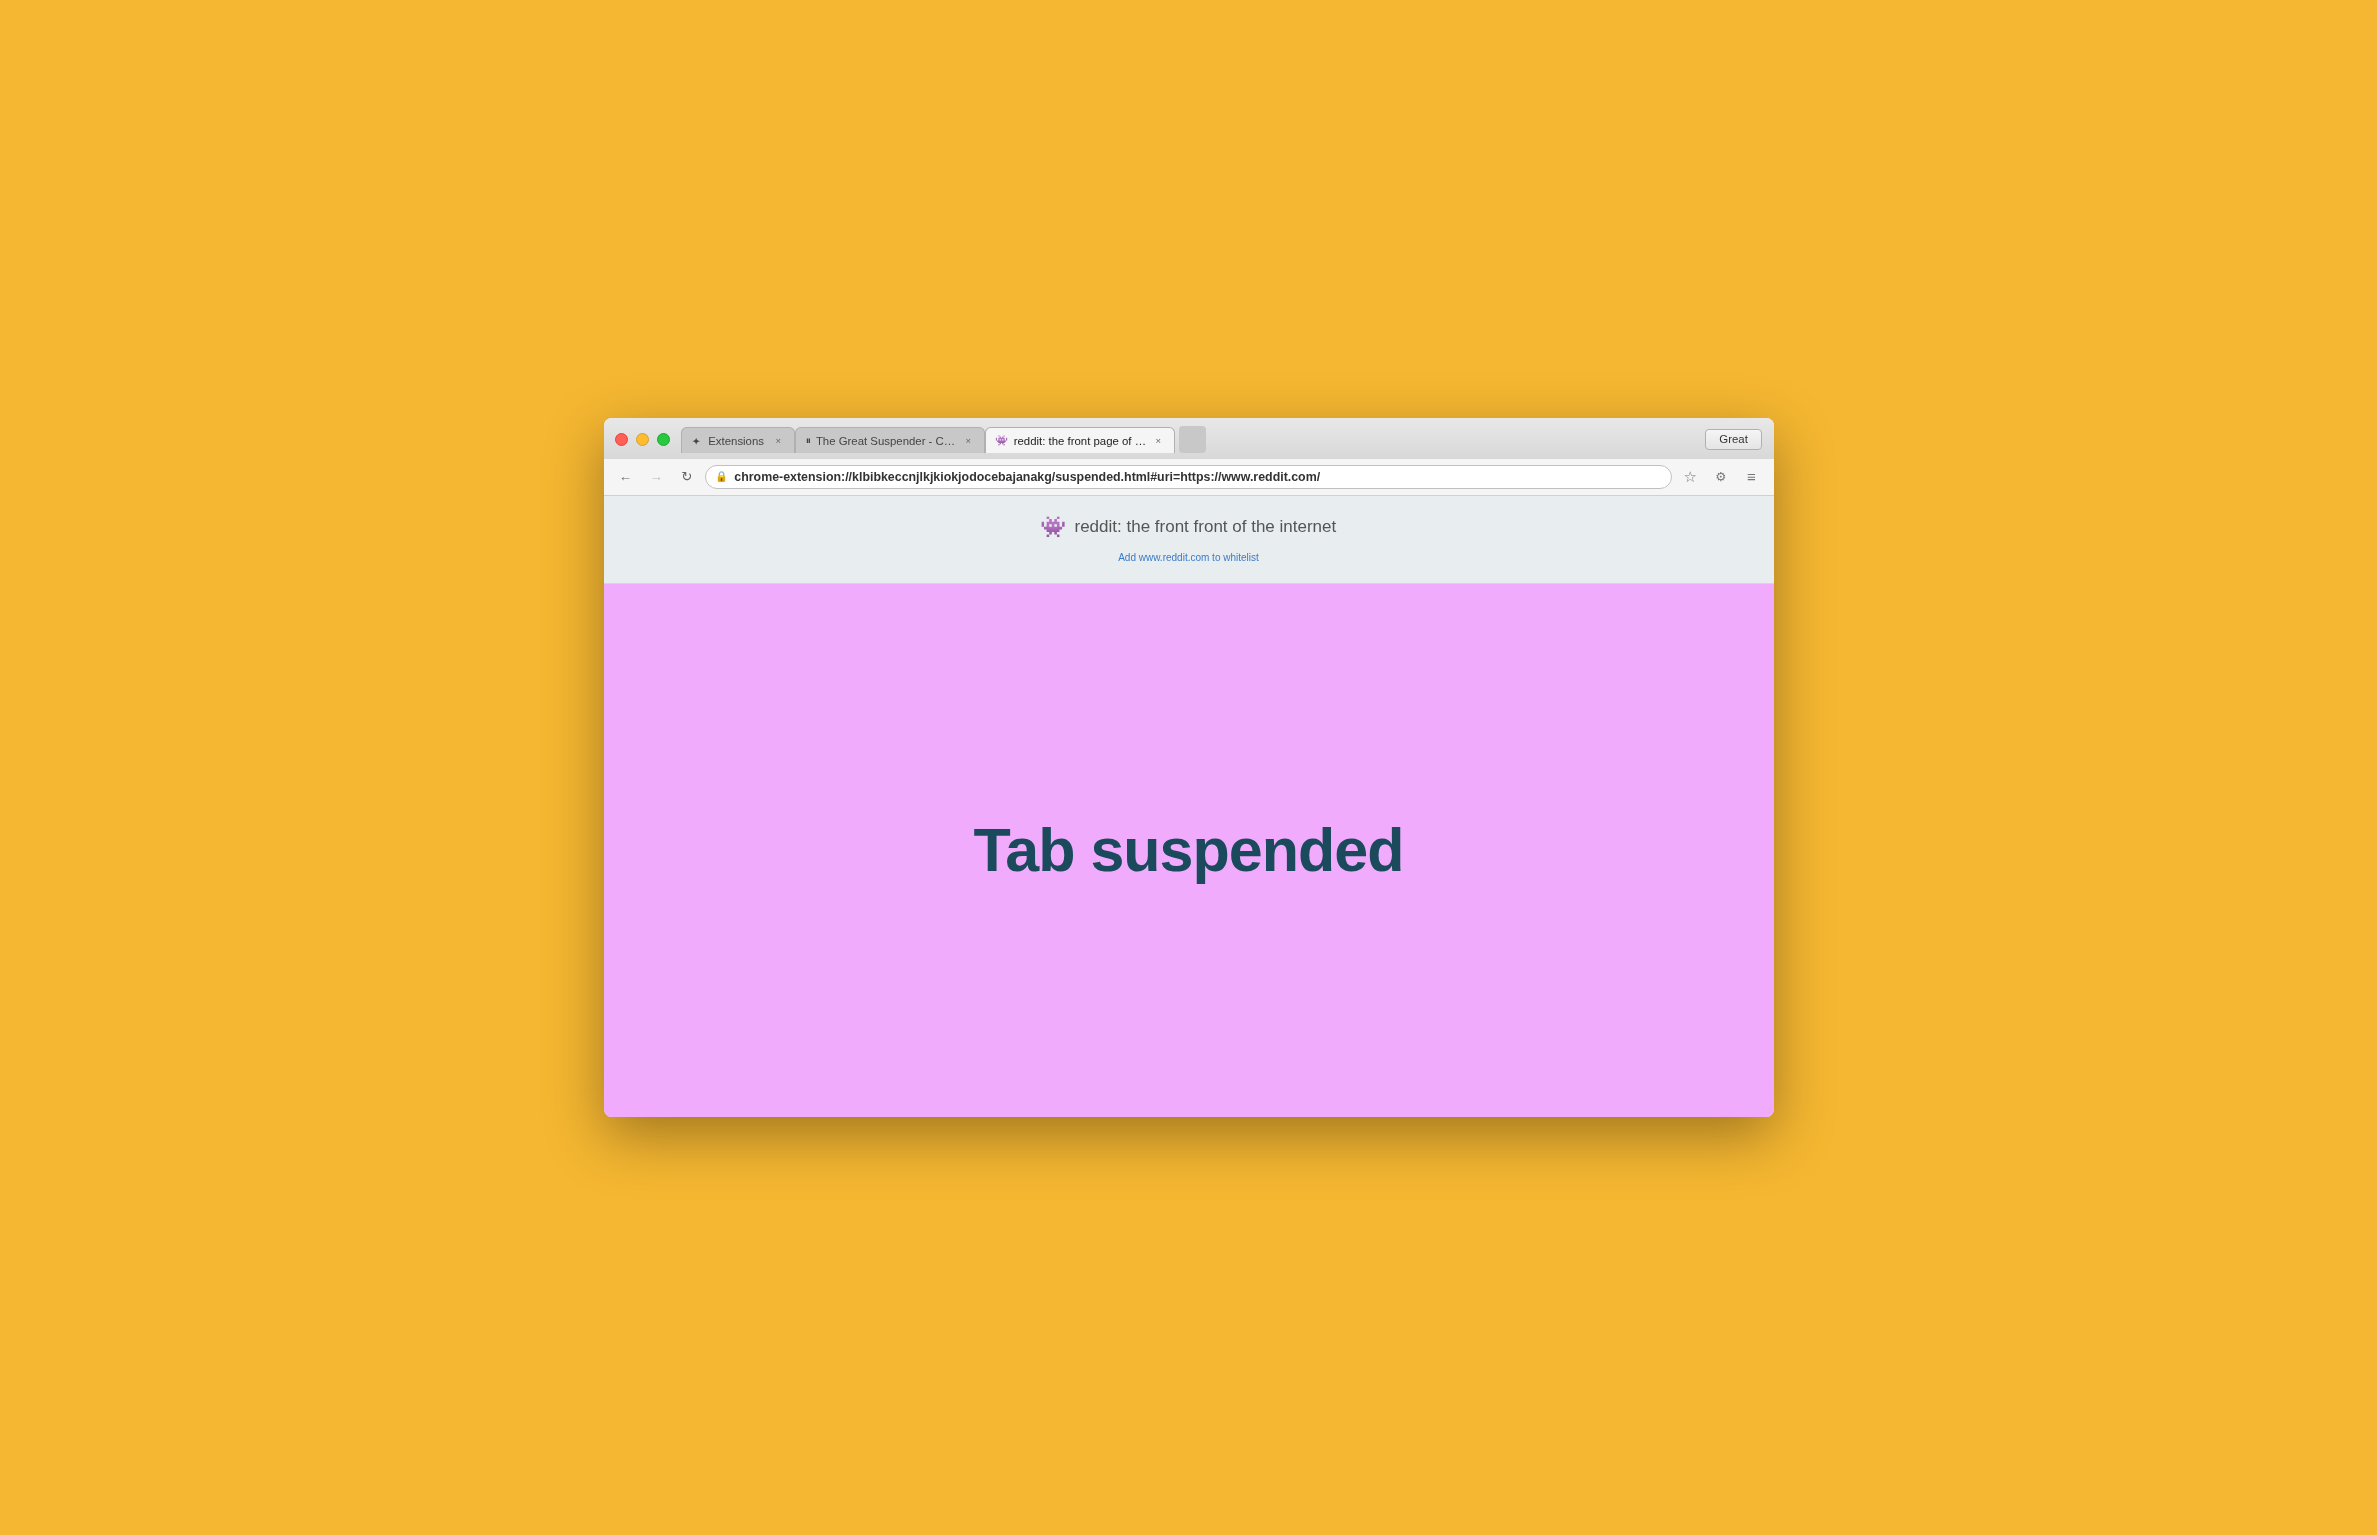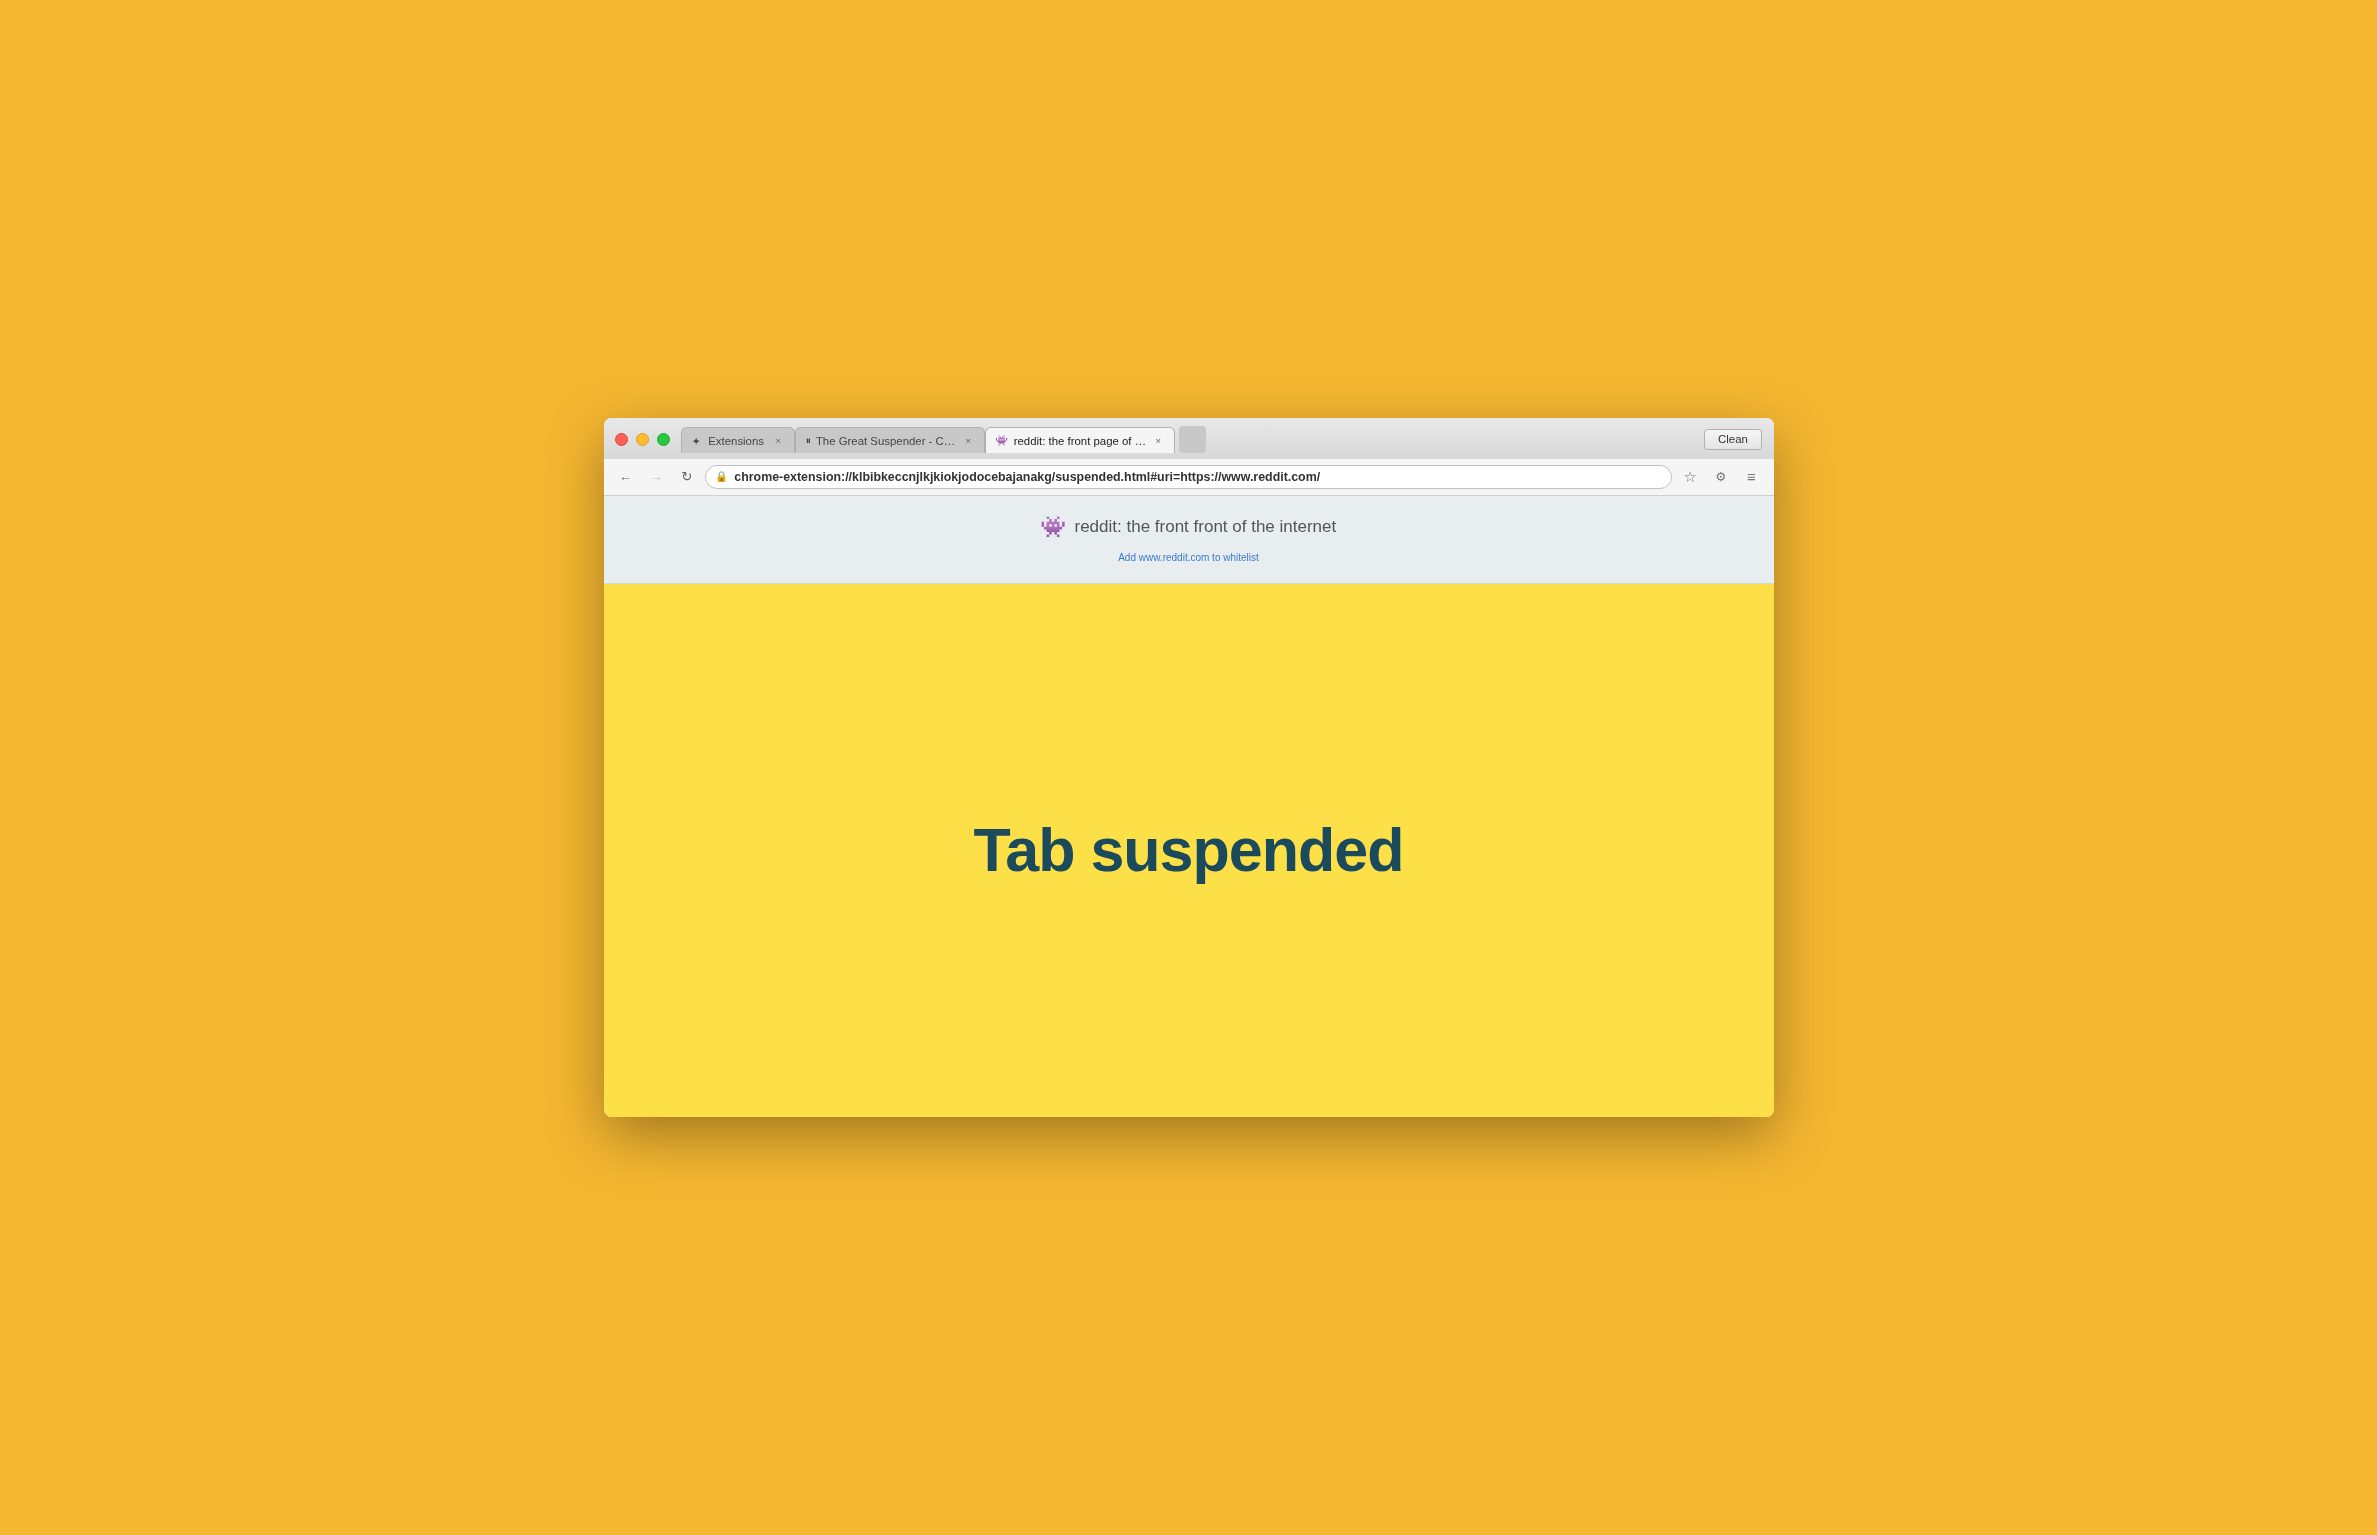--- a/index.html
+++ b/index.html
@@ -235,21 +235,21 @@
     }
 
     .whitelist-link {
       color: #3a7bc8;
       font-size: 10px;
       cursor: pointer;
     }
 
     
     .page-main {
-      background: #fde047;
+      background: #f0abfc;
       min-height: 533px;
       display: flex;
       flex-direction: column;
       align-items: center;
       justify-content: center;
       gap: 38px;
       cursor: pointer;
     }
 
     .suspended-title {
@@ -298,21 +298,21 @@
             <span class="tab-icon">👾</span>
             <span class="tab-label">reddit: the front page of th…</span>
             <span class="tab-close">×</span>
           </div>
 
           <div class="tab-new">
             <span></span>
           </div>
         </div>
 
-        <button class="clean-btn">Clean</button>
+        <button class="clean-btn">Great</button>
       </div>
     </div>
 
     <div class="nav-bar">
       <button class="nav-btn">
         <span>←</span>
       </button>
       <button class="nav-btn disabled">
         <span>→</span>
       </button>

